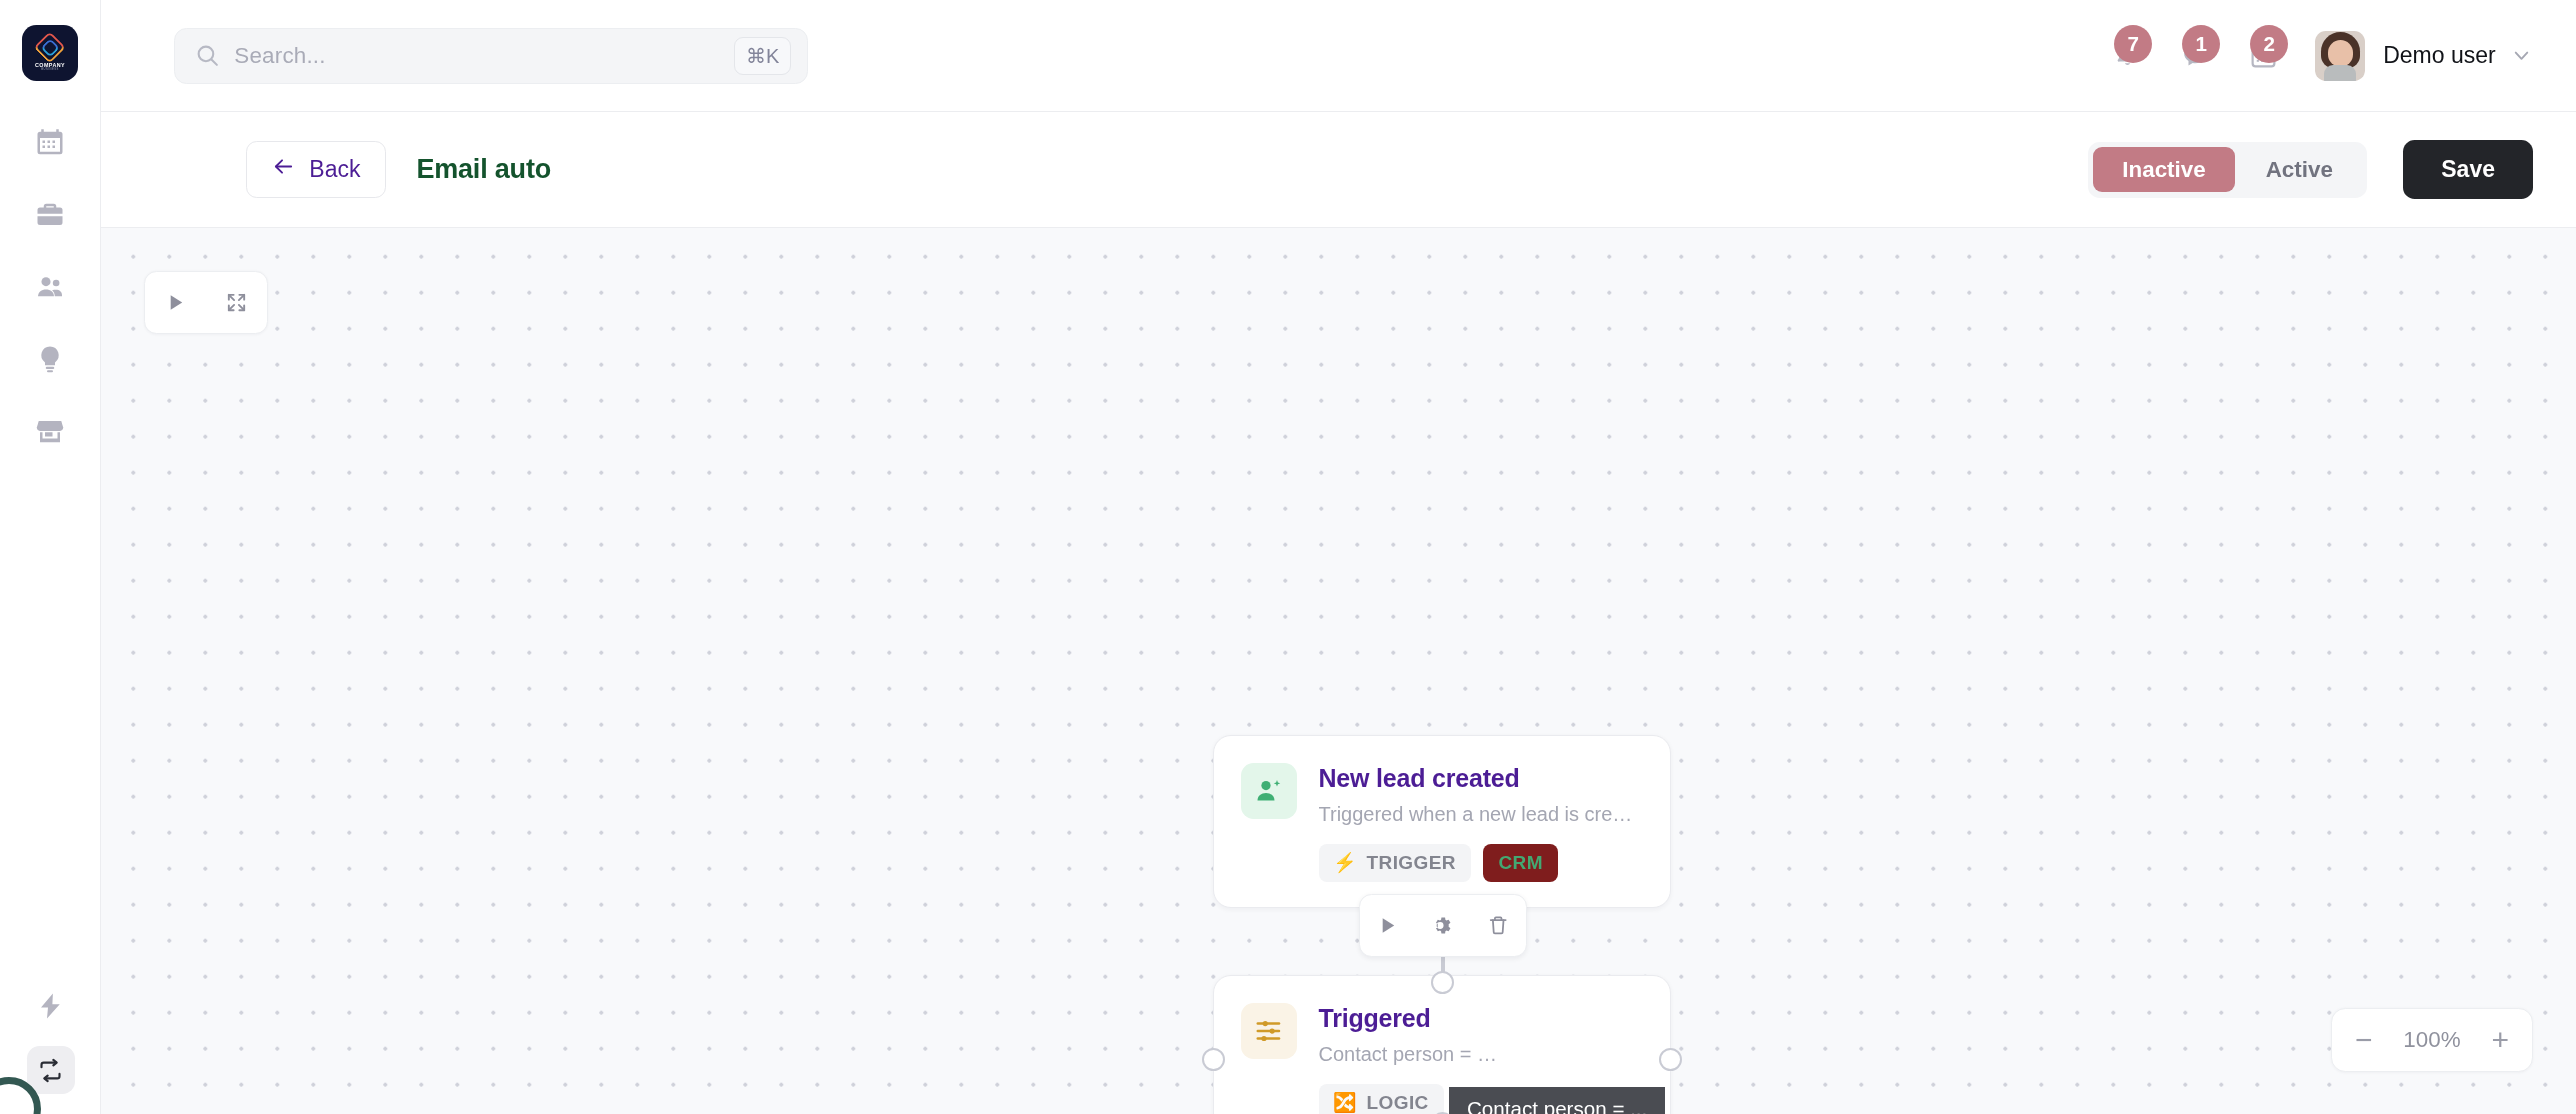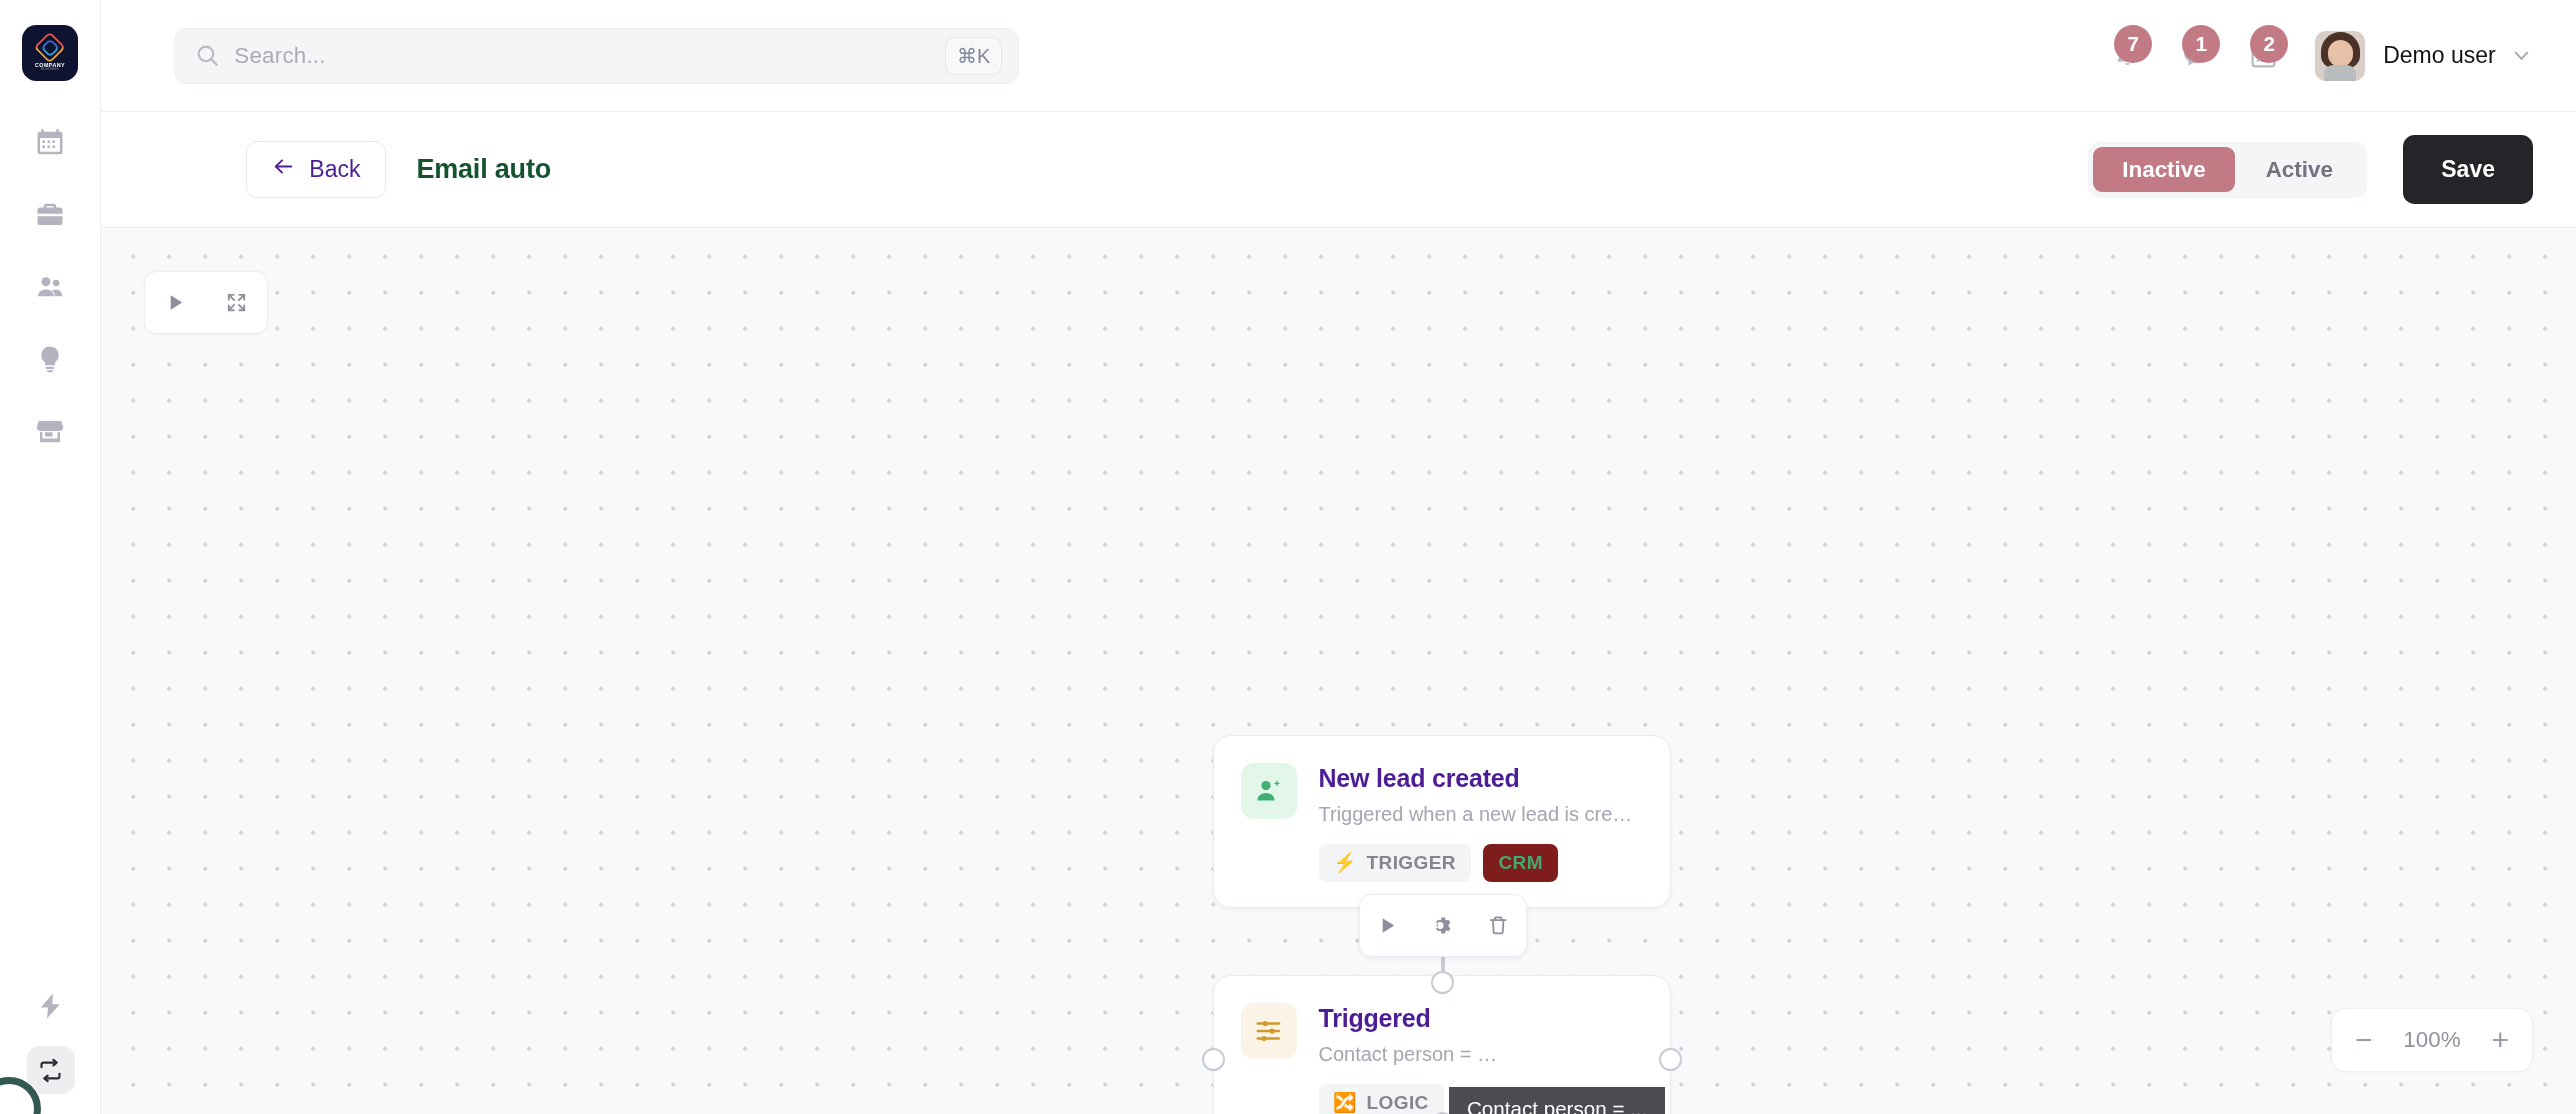--- a/index.html
+++ b/index.html
@@ -66,21 +66,21 @@
   .topbar {
     position: absolute; left: 101px; top: 0;
     width: 2475px; height: 112px;
     background: #ffffff;
     border-bottom: 0.9px solid #ecedf0;
     display: flex; align-items: center;
     z-index: 15;
   }
   .search-wrap {
     margin-left: 73px;
-    width: 845px; height: 56px;
+    width: 634px; height: 56px;
     background: #f4f5f7;
     border: 0.9px solid #eceef1;
     border-radius: 12.5px;
     display: flex; align-items: center;
     padding: 0 16px 0 20px;
     cursor: text;
   }
   .search-ico { color: #b7b9c4; display: flex; flex: none; }
   .search-ph { flex: 1; margin-left: 14.3px; font-size: 22.4px; color: #a9abb7; letter-spacing: 0.2px;}
   .kbd {
@@ -136,21 +136,21 @@
     height: 56px; padding: 5.4px; background: #f4f5f7; border-radius: 11.6px;
     display: flex; align-items: center; gap: 2px;
   }
   .seg-btn {
     height: 45px; padding: 0 29px; border-radius: 9px;
     display: flex; align-items: center; justify-content: center;
     font-size: 22.4px; font-weight: 600; color: #71737f; cursor: pointer;
   }
   .seg-btn.on { background: #c27b85; color: #ffffff; }
   .save-btn {
-    height: 69px; padding: 0 38px; border-radius: 11.6px;
+    height: 59px; padding: 0 38px; border-radius: 11.6px;
     background: #232529; color: #fff;
     font-size: 23px; font-weight: 600;
     display: flex; align-items: center; justify-content: center; cursor: pointer;
   }
 
   
   .canvas {
     position: absolute; left: 101px; top: 228px;
     width: 2475px; height: 887px;
     background-color: #f8f9fb;

